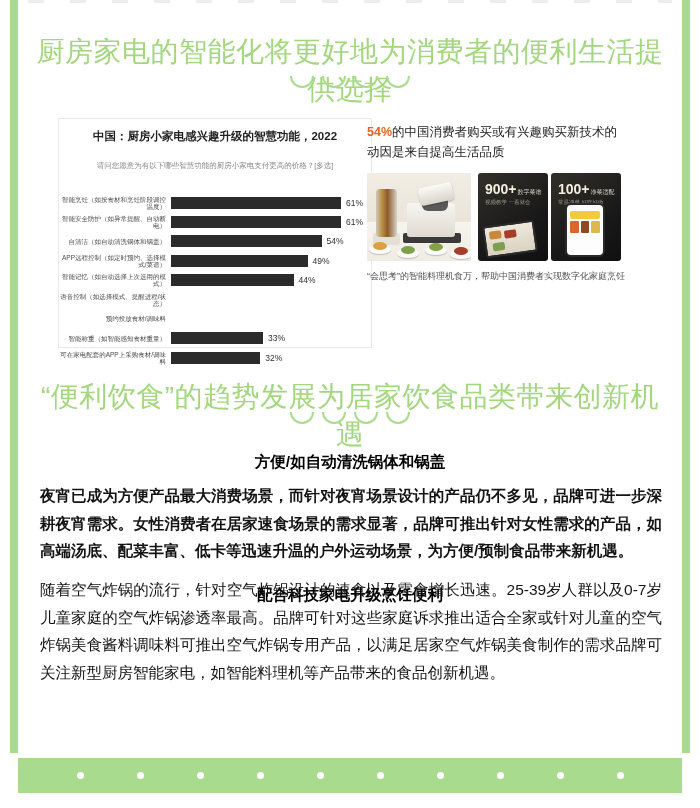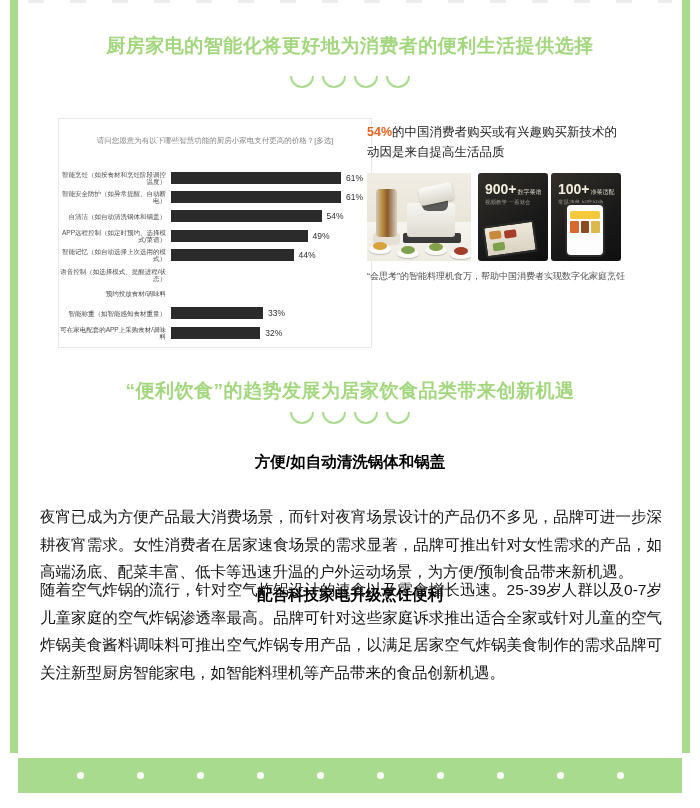--- a/index.html
+++ b/index.html
@@ -12,21 +12,21 @@
   .top-dashes{
     position:absolute; top:0; left:28px; right:28px; height:3px;
     background:repeating-linear-gradient(90deg,#dedede 0 16px, transparent 16px 42px);
     opacity:.55;
   }
   .side-bar{ position:absolute; top:0; width:8px; height:753px; background:#a9db8e; }
   .side-bar.left{ left:10px; } .side-bar.right{ right:10px; }
 
   .sec-title{
     position:absolute; left:30px; right:30px; text-align:center;
-    color:#a3d77e; font-weight:bold; font-size:19px; letter-spacing:.5px;
+    color:#a3d77e; font-weight:normal; font-size:28px; letter-spacing:.5px;
   }
   #section1-title{ top:33px; }
   #section2-title{ top:378px; }
 
   .arcs{ position:absolute; left:0; right:0; display:flex; justify-content:center; gap:8px; }
   #arcs1{ top:76px; } #arcs2{ top:412px; }
   .arc{
     width:24px; height:12px; border:2px solid #a9db8e; border-top:none;
     border-radius:0 0 50% 50% / 0 0 100% 100%;
   }
@@ -98,21 +98,21 @@
   
   .block-heading{
     position:absolute; left:40px; width:620px; text-align:center;
     font-size:15.5px; font-weight:bold; color:#000;
   }
   #heading-a{ top:452px; } #heading-b{ top:585px; }
   .paragraph{
     position:absolute; left:40px; width:622px; font-size:15.5px; color:#141414;
     line-height:27.6px; text-align:justify;
   }
-  #para-a{ top:503px; } #para-b{ top:576px; }
+  #para-a{ top:482px;font-weight:bold; } #para-b{ top:576px; }
 
   
   .footer-band{
     position:absolute; left:18px; right:18px; top:758px; height:35px;
     background:#a9db8e; display:flex; align-items:center; justify-content:space-around;
     padding:0 32px;
   }
   .dot{ width:7px; height:7px; border-radius:50%; background:#ffffff; }
 </style>
 </head>
@@ -125,20 +125,21 @@
 <div class="sec-title" id="section1-title">厨房家电的智能化将更好地为消费者的便利生活提供选择</div>
 
 <div class="arcs" id="arcs1">
   <span class="arc"></span>
   <span class="arc"></span>
   <span class="arc"></span>
   <span class="arc"></span>
 </div>
 
 <div class="chart-card">
+  <div class="chart-title">中国：厨房小家电感兴趣升级的智慧功能，2022</div>
   <div class="chart-subtitle">请问您愿意为有以下哪些智慧功能的厨房小家电支付更高的价格？[多选]</div>
   <div class="chart-rows" id="chart-rows">
       <div class="chart-row">
         <div class="bar-label">智能烹饪（如按食材和烹饪阶段调控温度）</div>
         <div class="bar-track">
           <div class="bar-fill" style="width: 170px; background: rgb(43, 43, 43);"></div>
           <span class="bar-value">61%</span>
         </div>
       </div>
       <div class="chart-row">

